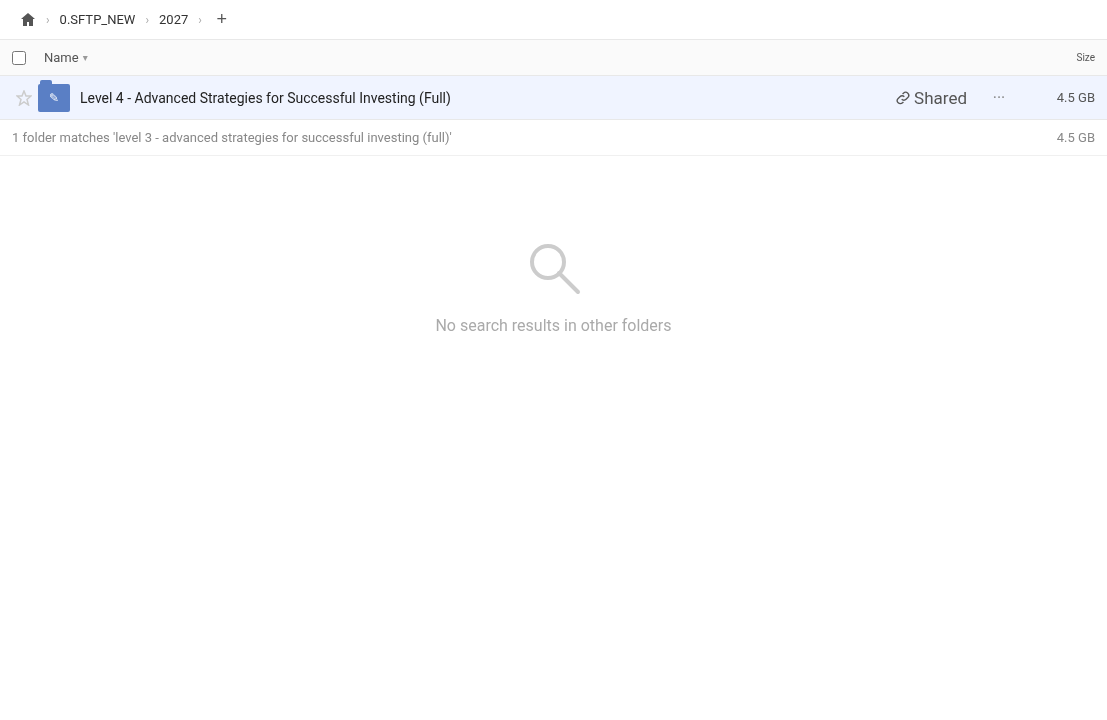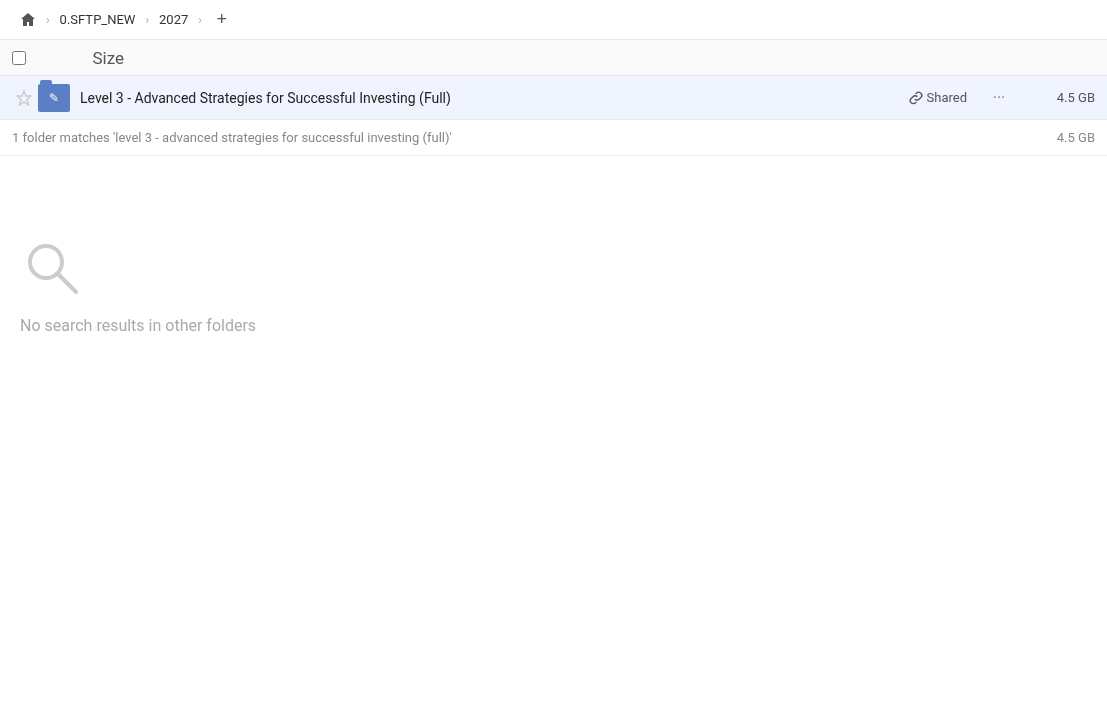--- a/index.html
+++ b/index.html
@@ -94,21 +94,21 @@
       align-items: center;
       gap: 4px;
       font-size: 13px;
       color: #555;
       cursor: pointer;
     }
 
     .col-size {
       width: 80px;
       text-align: right;
-      font-size: 17px;
+      font-size: 10px;
       color: #555;
     }
 
     
     .file-row {
       display: flex;
       align-items: center;
       padding: 0 12px;
       height: 44px;
       background: #f0f4ff;
@@ -169,21 +169,21 @@
       overflow: hidden;
       text-overflow: ellipsis;
       padding-left: 8px;
     }
 
     .row-shared {
       display: flex;
       align-items: center;
       gap: 4px;
       color: #555;
-      font-size: 13px;
+      font-size: 17px;
       padding: 0 16px;
     }
 
     .row-more {
       width: 32px;
       display: flex;
       align-items: center;
       justify-content: center;
       color: #888;
       font-size: 16px;
@@ -204,20 +204,21 @@
       display: flex;
       align-items: center;
       justify-content: space-between;
       border-bottom: 1px solid #f0f0f0;
     }
 
     
     .no-results {
       display: flex;
       flex-direction: column;
+      align-items: center;
       justify-content: center;
       padding: 80px 20px;
       color: #bbb;
     }
 
     .no-results-text {
       font-size: 16px;
       color: #aaa;
     }
 
@@ -264,37 +265,41 @@
     <span>2027</span>
   </div>
   <span class="breadcrumb-separator">›</span>
   <button class="breadcrumb-add">+</button>
 </div>
 
 <div class="column-header">
   <div class="col-checkbox">
     <input type="checkbox" style="">
   </div>
+  <div class="col-name">
+    <span>Name</span>
+    <span class="chevron-down">▾</span>
+  </div>
   <div class="col-size">
     <span>Size</span>
   </div>
 </div>
 
 <div class="file-row">
   <div class="row-star">
     <svg width="16" height="16" viewBox="0 0 16 16" fill="none" stroke="#ccc" stroke-width="1.5">
       <polygon points="8,1 10,6 15,6 11,9.5 12.5,15 8,12 3.5,15 5,9.5 1,6 6,6"></polygon>
     </svg>
   </div>
   <div class="row-icon">
     <div class="folder-icon-wrapper">
       <span class="folder-pen">✎</span>
     </div>
   </div>
-  <div class="row-name">Level 3 - Advanced Strategies for Successful Investing (Full)</div>
+  <div class="row-name">Level 4 - Advanced Strategies for Successful Investing (Full)</div>
   <div class="row-shared">
     <svg class="link-icon" viewBox="0 0 16 16" fill="none" stroke="#555" stroke-width="1.5">
       <path d="M6.5 9.5a3.5 3.5 0 005 0l2-2a3.5 3.5 0 00-5-5L7.5 3.5"></path>
       <path d="M9.5 6.5a3.5 3.5 0 00-5 0l-2 2a3.5 3.5 0 005 5l1-1"></path>
     </svg>
     <span>Shared</span>
   </div>
   <div class="row-more">
     <span>···</span>
   </div>

